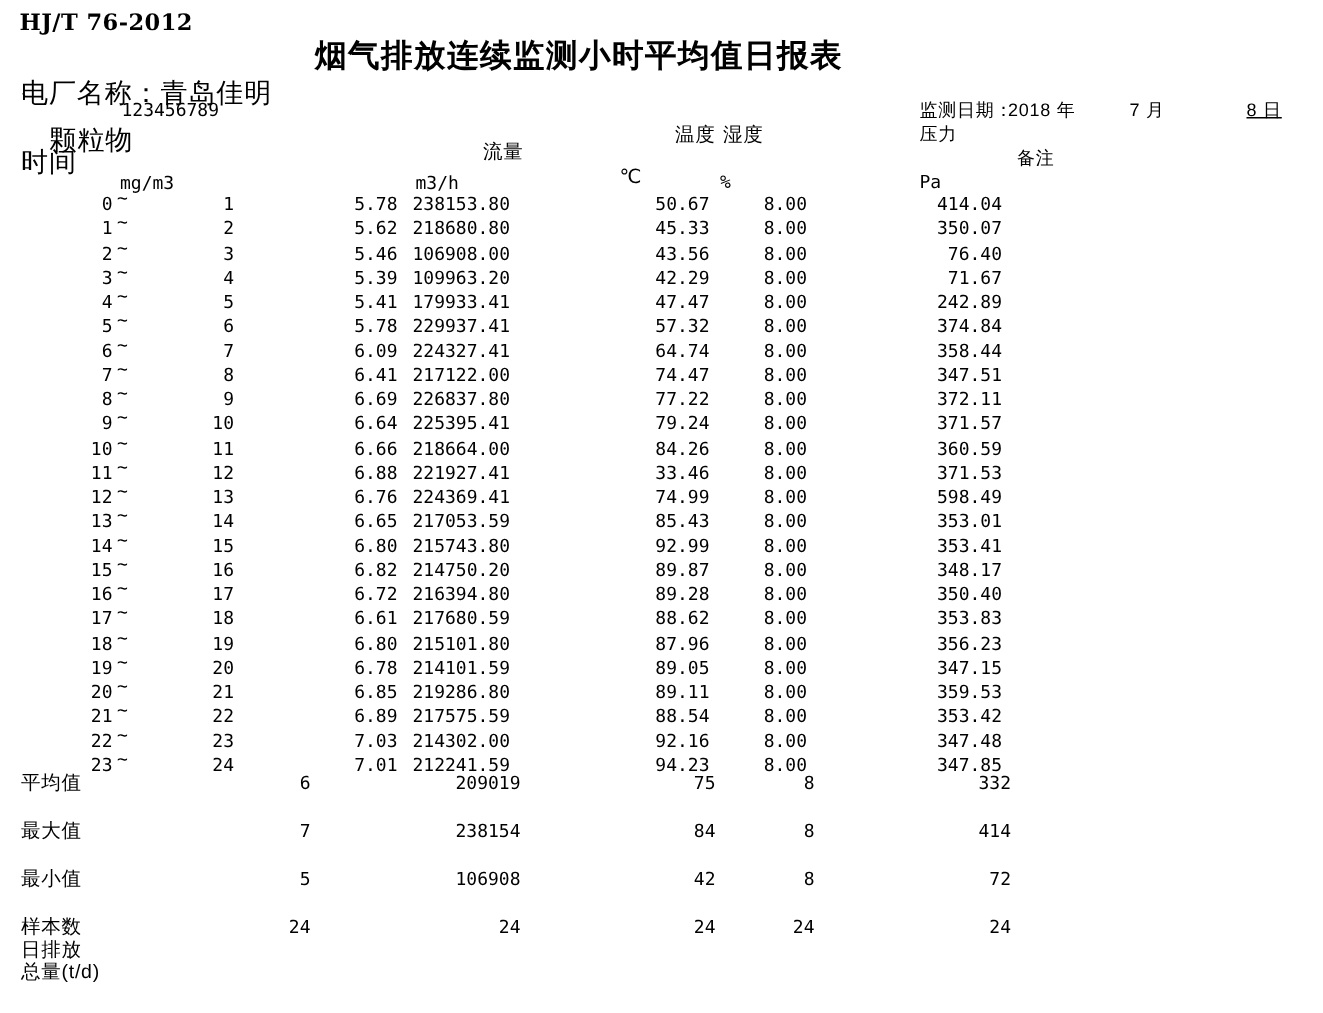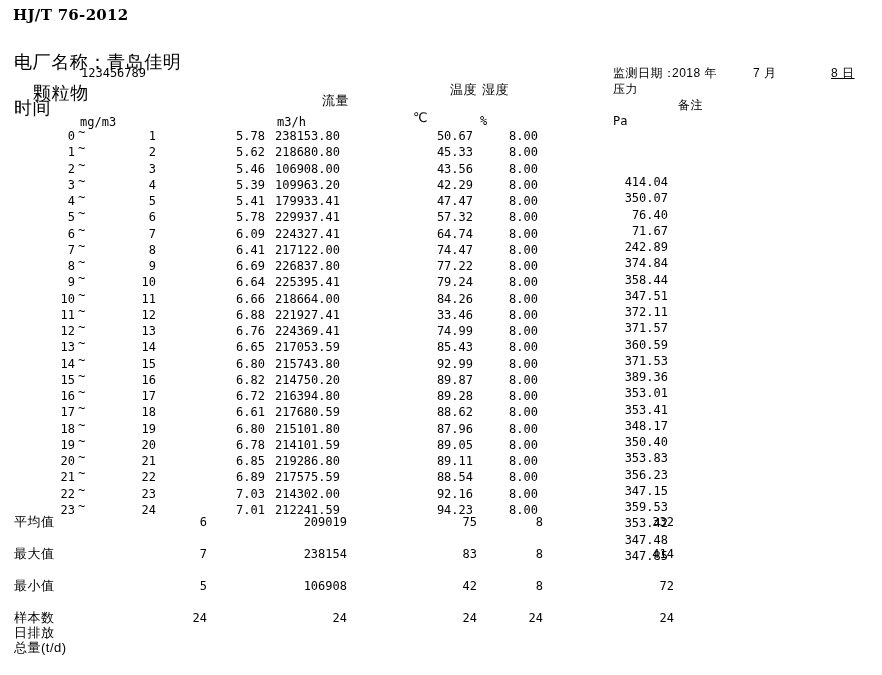--- a/index.html
+++ b/index.html
@@ -20,38 +20,39 @@
   .row{position:absolute;left:0;width:882px;height:17px;line-height:16px;}
   .row span,.srow span.v{position:absolute;display:block;text-align:right;
     font-family:"DejaVu Sans Mono","Liberation Mono",monospace;font-size:12px;}
   .c-start{left:25px;width:50px;}
   .c-tilde{left:78px;width:12px;top:-4px;text-align:left !important;font-size:11px;}
   .c-end{left:106px;width:50px;}
   .c-pm{left:185px;width:80px;}
   .c-flow{left:230px;width:110px;}
   .c-temp{left:403px;width:70px;}
   .c-hum{left:468px;width:70px;}
-  .c-press{left:588px;width:80px;margin-top:46px;}
+  .c-press{left:588px;width:80px;}
   
   .srow{position:absolute;left:0;width:882px;height:17px;line-height:16px;}
   .srow .lbl{position:absolute;left:14px;font-size:13px;letter-spacing:0.5px;
     font-family:"Liberation Sans","DejaVu Sans",sans-serif;}
   .s-pm{left:127px;width:80px;}
   .s-flow{left:237px;width:110px;}
   .s-temp{left:407px;width:70px;}
   .s-hum{left:473px;width:70px;}
   .s-press{left:594px;width:80px;}
 </style>
 </head>
 <body>
 
 <div class="page">
 
   <div class="abs std" style="left:13px;top:6px;">HJ/T 76-2012</div>
 
+  <div class="abs title" style="left:210px;top:23px;">烟气排放连续监测小时平均值日报表</div>
 
   <div class="abs cjk14" style="left:14px;top:50px;"><span>电厂名称：</span><span>青岛佳明</span></div>
 
   <div class="abs num" style="left:13px;top:61px;">`</div>
 
   <div class="abs num" style="left:81px;top:66px;">123456789</div>
 
   <div class="abs cjk12" style="left:613px;top:65px;">监测日期：</div>
   <div class="abs cjk12" style="left:672px;top:65px;">2018 年</div>
   <div class="abs cjk12" style="left:753px;top:65px;">7 月</div>
@@ -193,21 +194,21 @@
         <span class="c-press">371.53</span>
       </div>
       <div class="row" style="top: 195.12px;">
         <span class="c-start">12</span>
         <span class="c-tilde">~</span>
         <span class="c-end">13</span>
         <span class="c-pm">6.76</span>
         <span class="c-flow">224369.41</span>
         <span class="c-temp">74.99</span>
         <span class="c-hum">8.00</span>
-        <span class="c-press">389.36</span>
+        <span class="c-press">598.49</span>
       </div>
       <div class="row" style="top: 211.38px;">
         <span class="c-start">13</span>
         <span class="c-tilde">~</span>
         <span class="c-end">14</span>
         <span class="c-pm">6.65</span>
         <span class="c-flow">217053.59</span>
         <span class="c-temp">85.43</span>
         <span class="c-hum">8.00</span>
         <span class="c-press">353.01</span>
@@ -320,21 +321,21 @@
         <span class="v s-pm">6</span>
         <span class="v s-flow">209019</span>
         <span class="v s-temp">75</span>
         <span class="v s-hum">8</span>
         <span class="v s-press">332</span>
       </div>
       <div class="srow" style="top: 32px;">
         <span class="lbl">最大值</span>
         <span class="v s-pm">7</span>
         <span class="v s-flow">238154</span>
-        <span class="v s-temp">83</span>
+        <span class="v s-temp">84</span>
         <span class="v s-hum">8</span>
         <span class="v s-press">414</span>
       </div>
       <div class="srow" style="top: 64px;">
         <span class="lbl">最小值</span>
         <span class="v s-pm">5</span>
         <span class="v s-flow">106908</span>
         <span class="v s-temp">42</span>
         <span class="v s-hum">8</span>
         <span class="v s-press">72</span>

